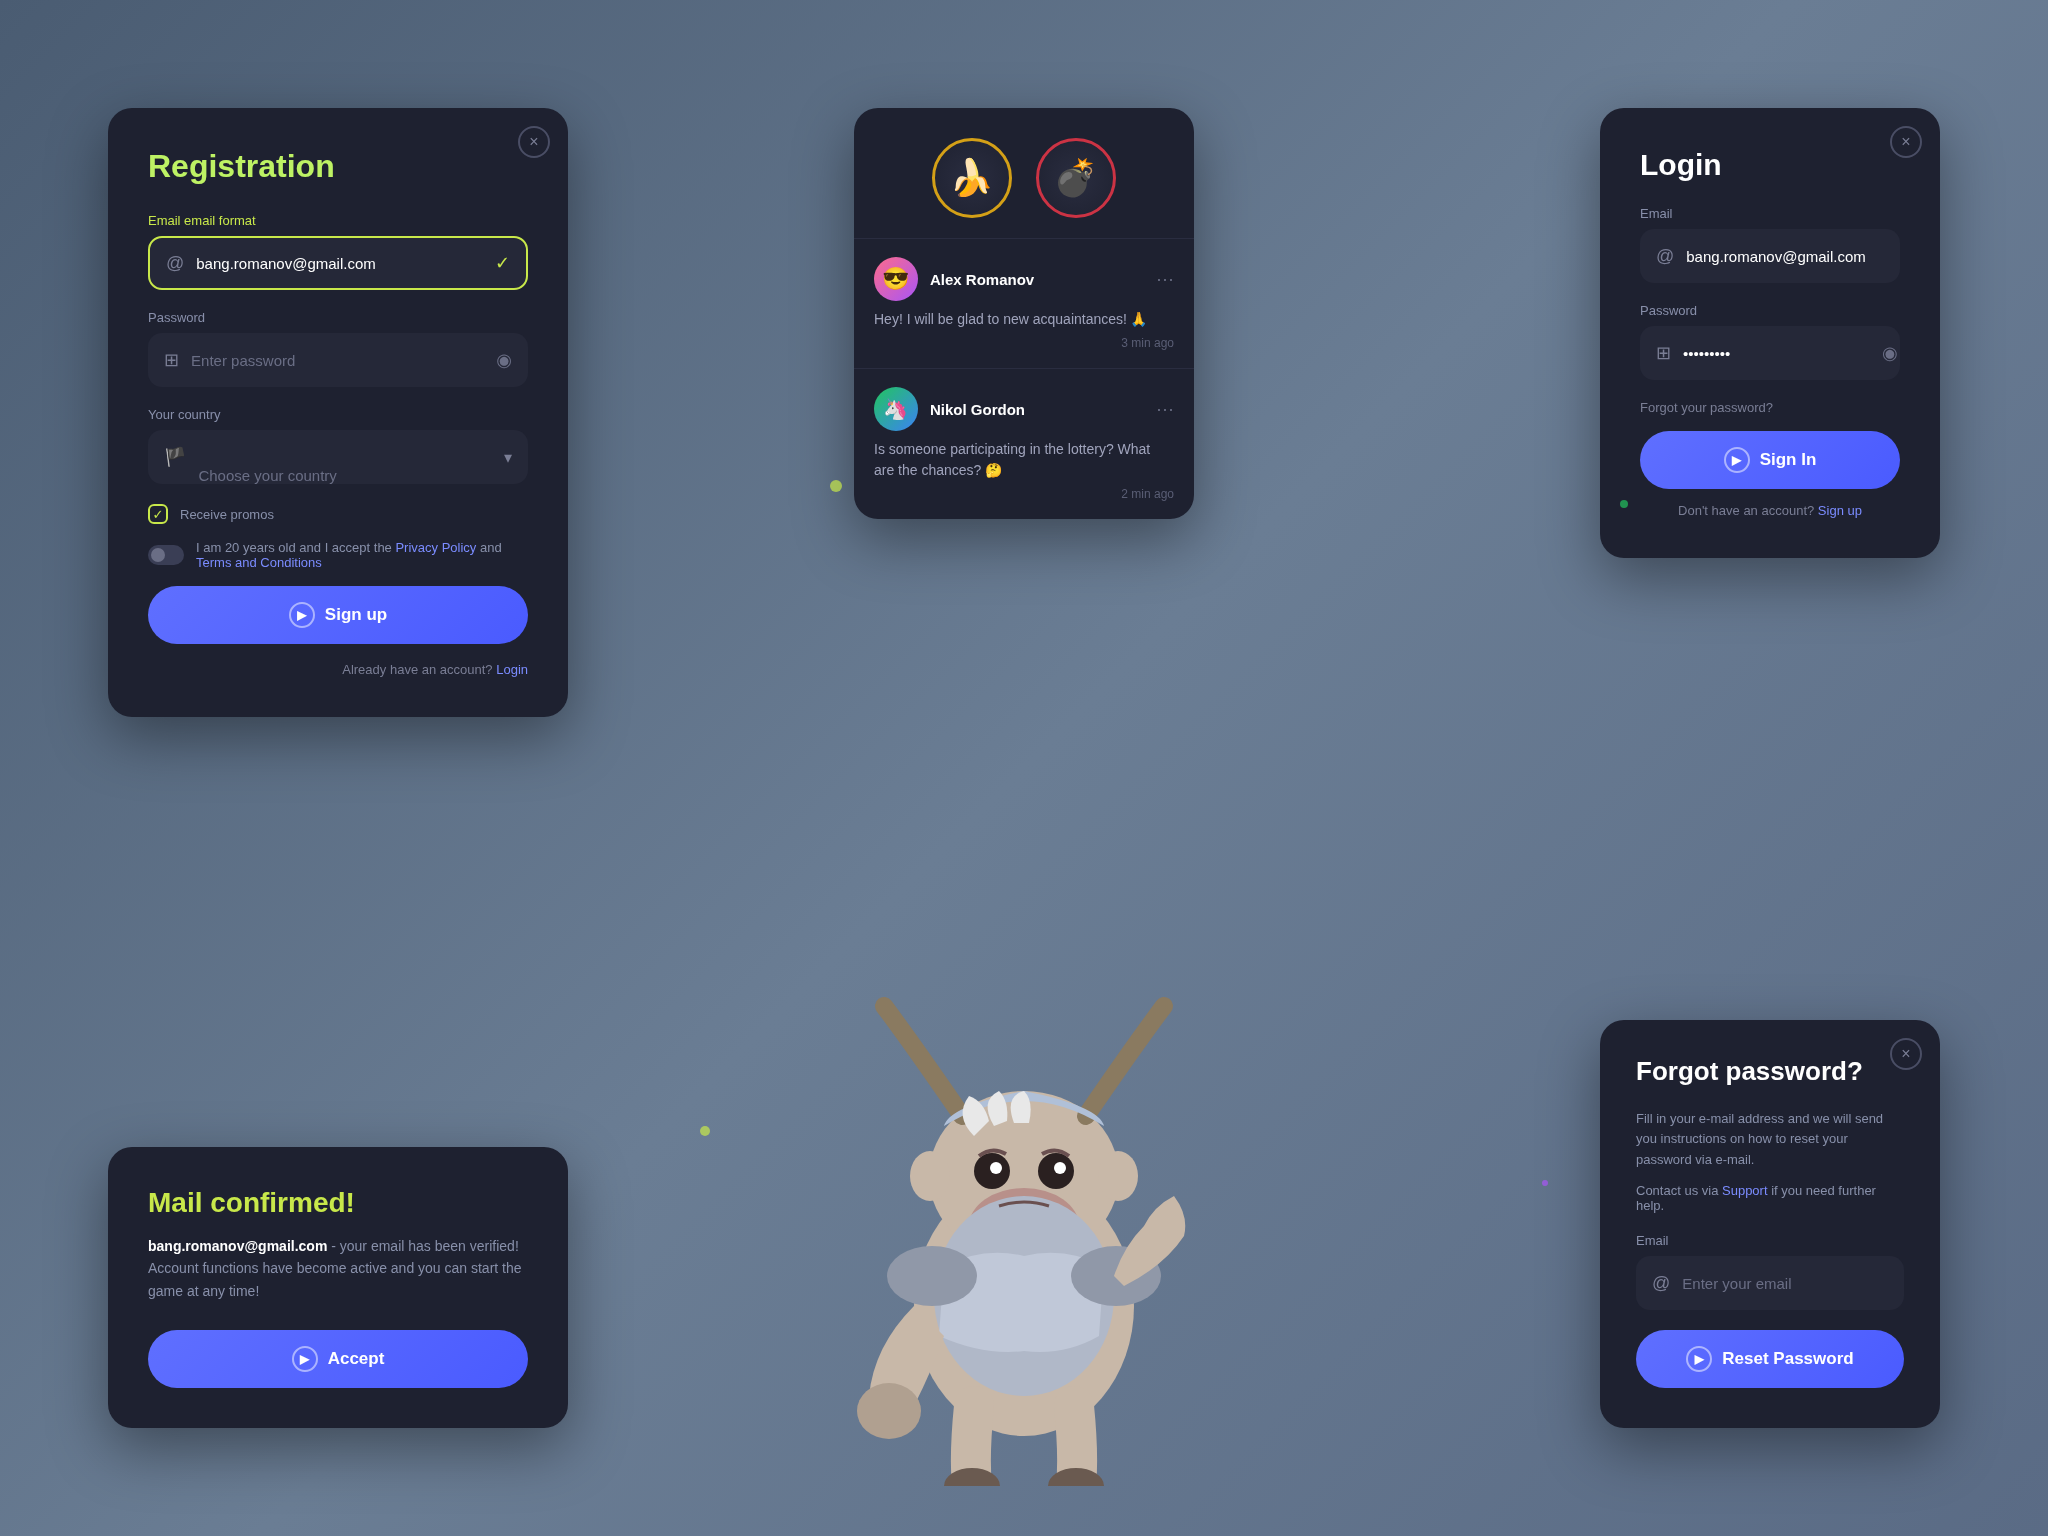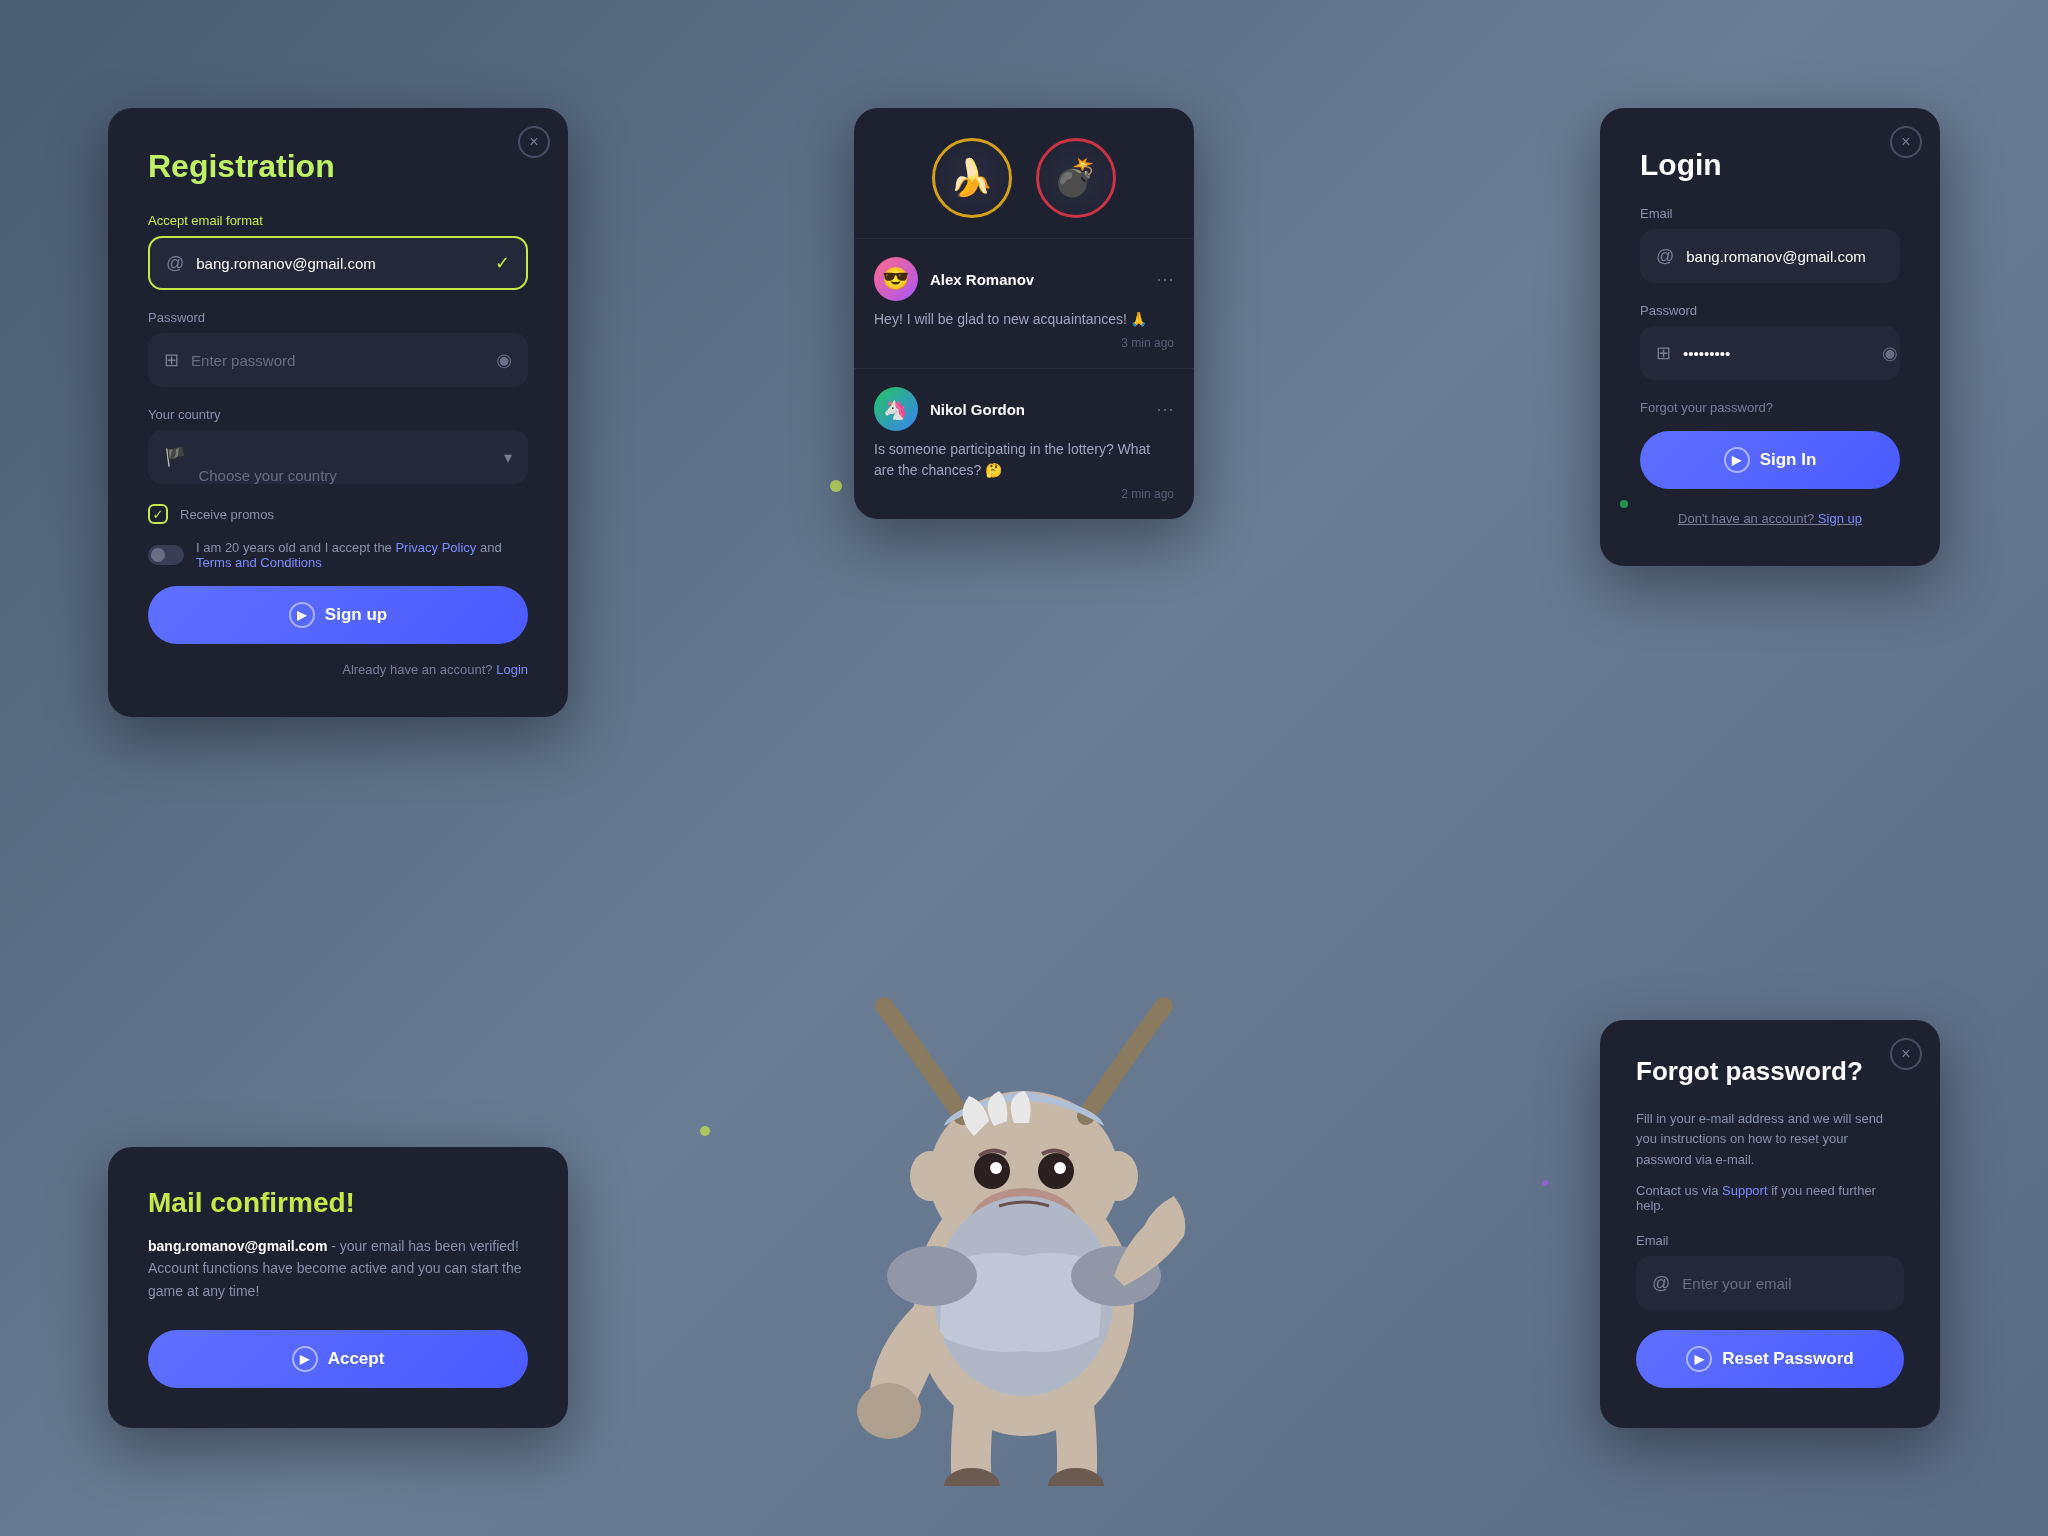--- a/index.html
+++ b/index.html
@@ -253,22 +253,21 @@
       color: #7a7e95;
       font-size: 13px;
       margin-bottom: 16px;
       cursor: pointer;
     }
 
     .dont-have {
       text-align: center;
       color: #7a7e95;
       font-size: 13px;
-      margin-top: 22px;
-      text-decoration: underline;
+      margin-top: 14px;
     }
 
     .dont-have a {
       color: #7b8cff;
       text-decoration: none;
     }
 
     .chat-icon-circle {
       width: 80px;
       height: 80px;
@@ -431,21 +430,21 @@
     .p3 { width: 10px; height: 10px; background: #c8e84a; bottom: 400px; left: 700px; }
     .p4 { width: 6px; height: 6px; background: #a855f7; bottom: 350px; right: 500px; }
   </style>
 </head>
 <body>
 
 <div class="card" id="registration-card">
   <button class="close-btn">×</button>
   <h1>Registration</h1>
 
-  <div class="field-label error">Accept email format</div>
+  <div class="field-label error">Email email format</div>
   <div class="input-wrapper valid">
     <span class="icon">@</span>
     <input type="email" value="bang.romanov@gmail.com" style="">
     <span class="check-icon">✓</span>
   </div>
 
   <div class="field-label">Password</div>
   <div class="input-wrapper">
     <span class="icon">⊞</span>
     <input type="password" placeholder="Enter password" style="">

